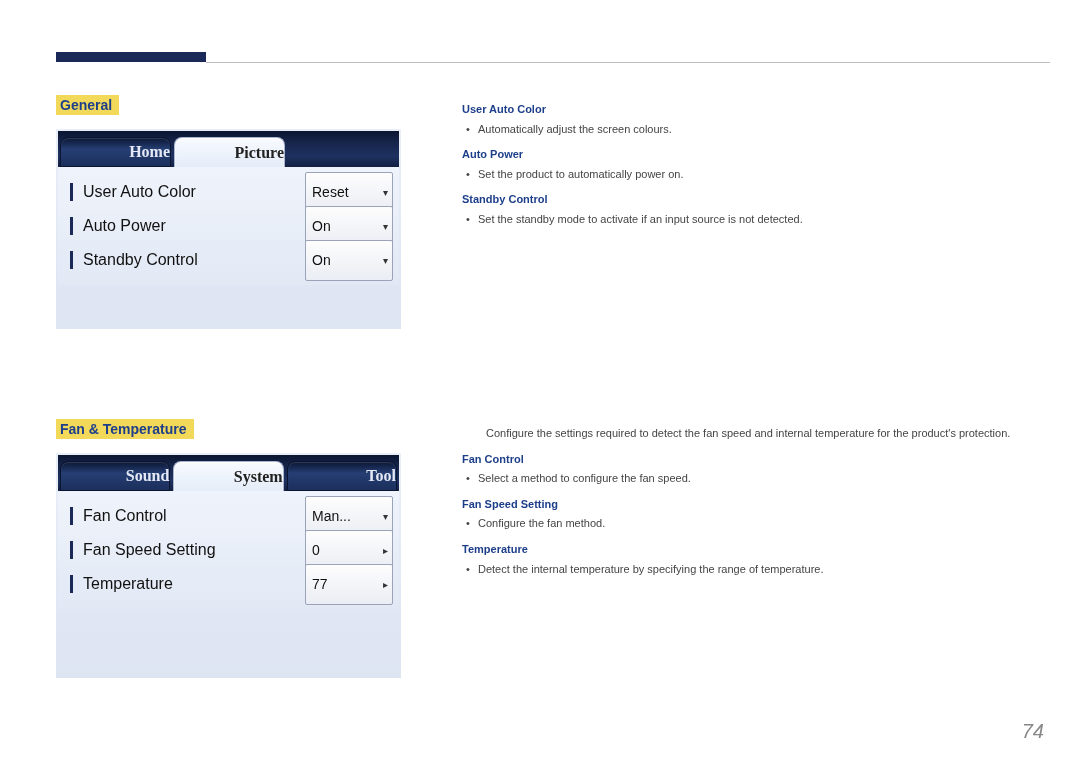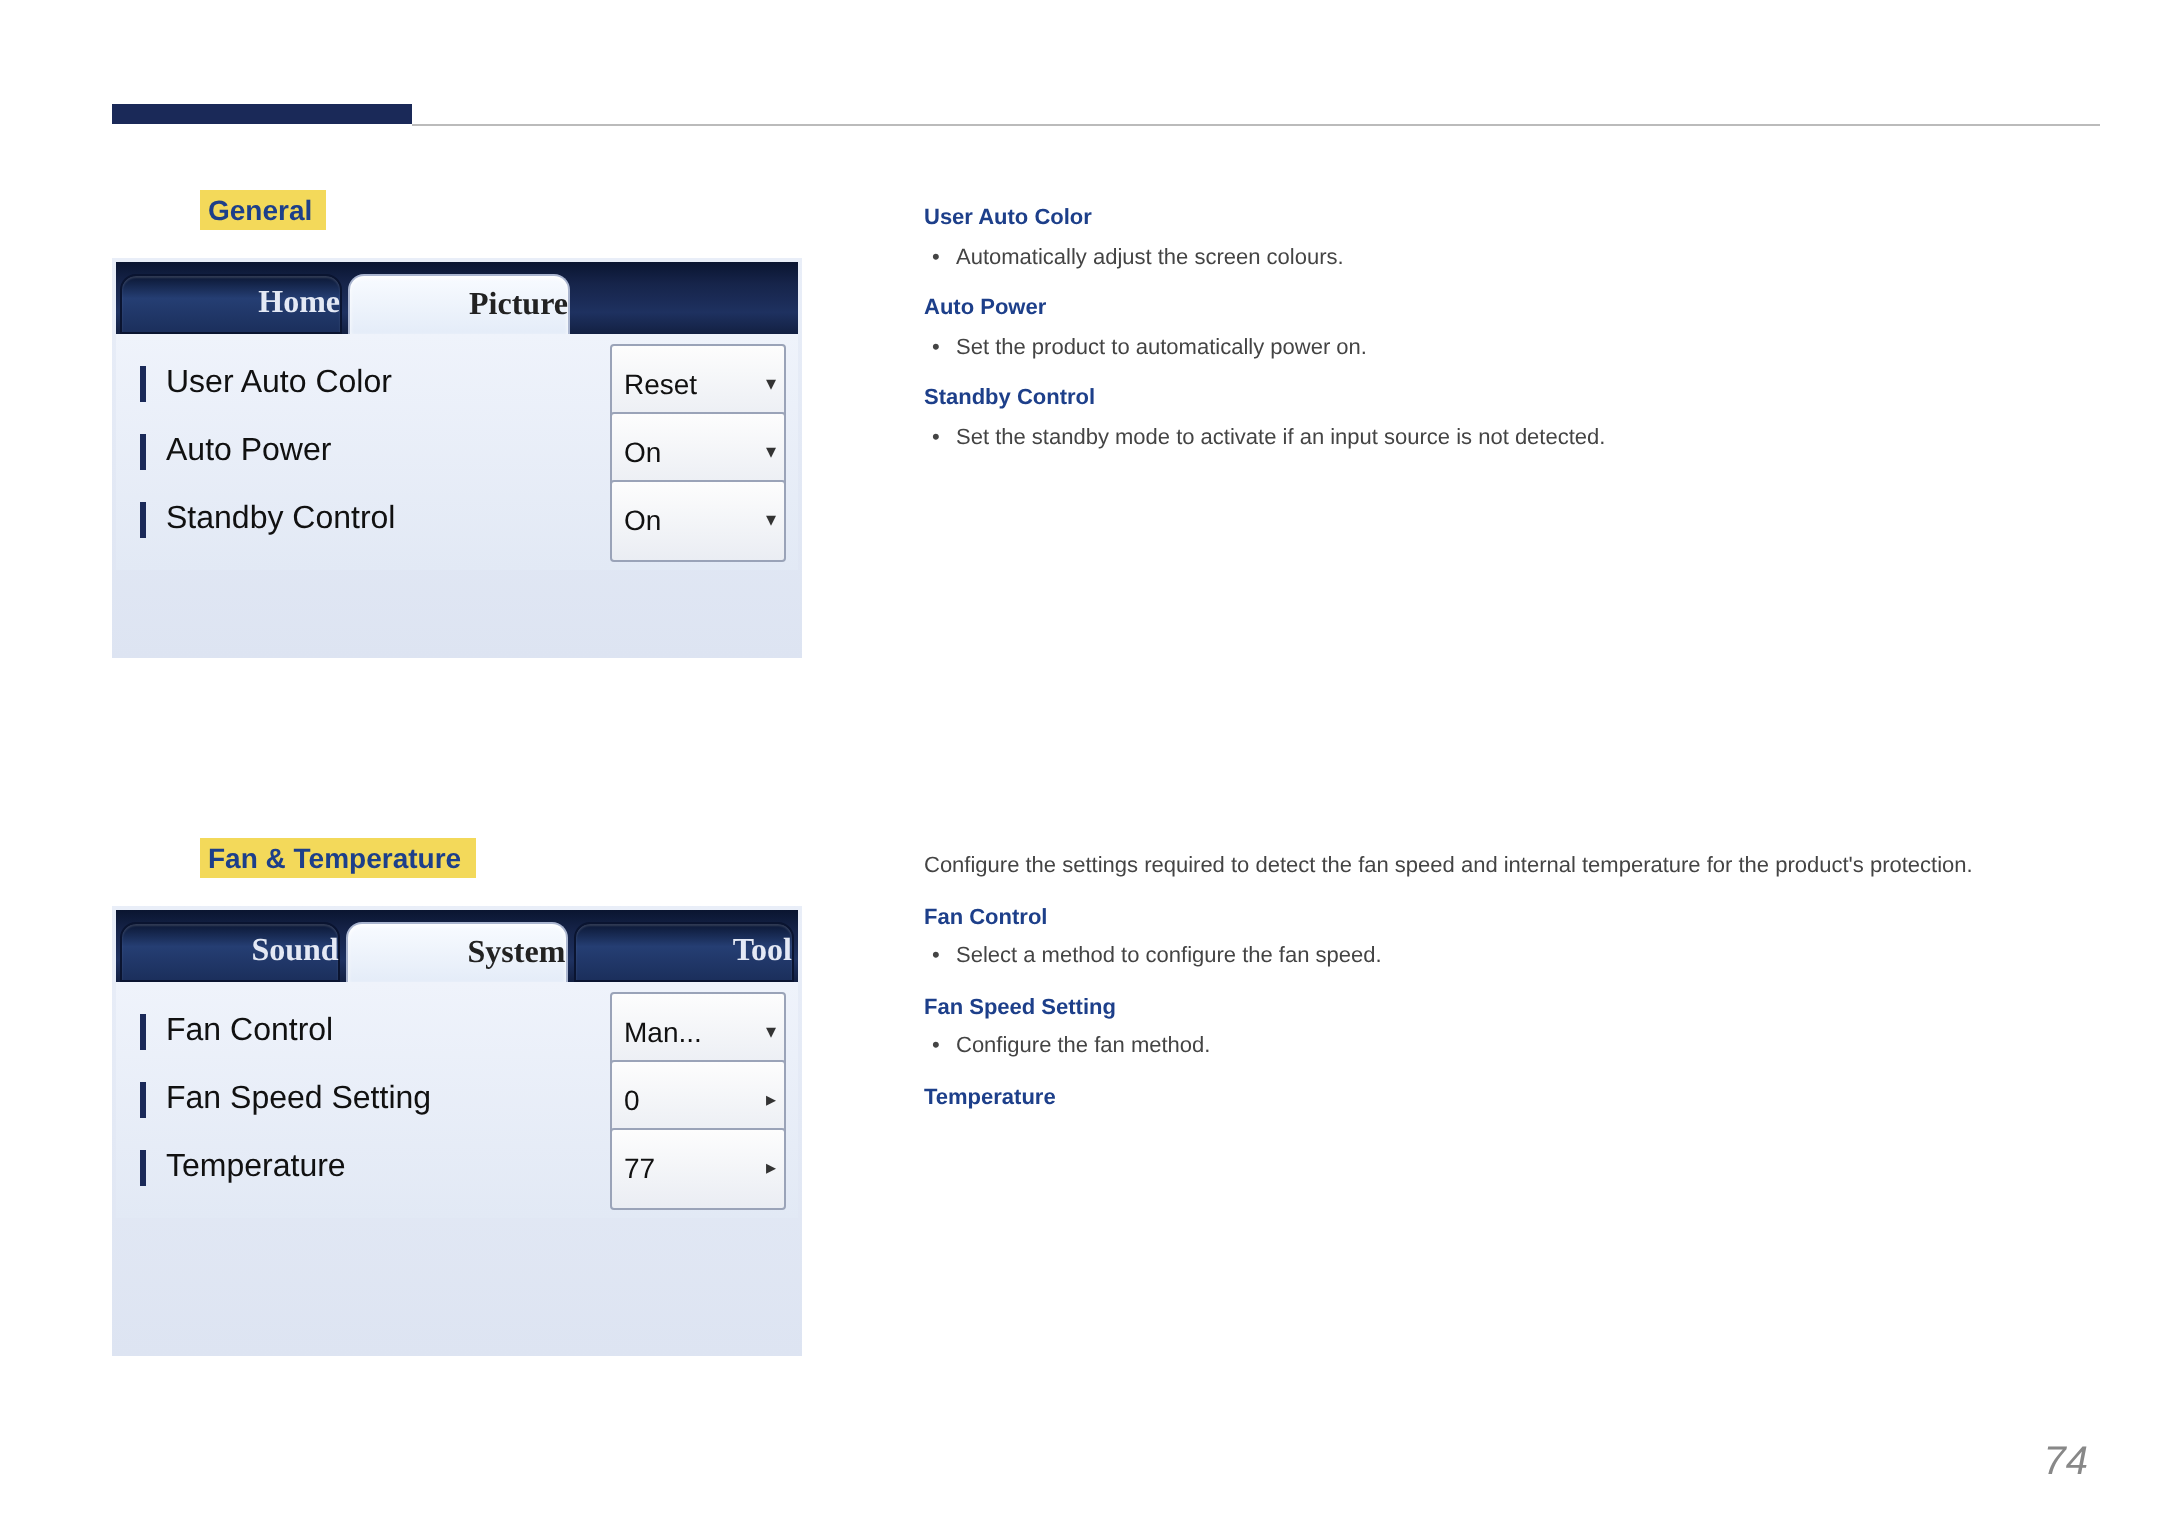--- a/index.html
+++ b/index.html
@@ -44,21 +44,20 @@
     row-gap: 0;
   }
   .section-title {
     display: inline-block;
     background: #f3d95a;
     color: #1d3f8a;
     font-weight: bold;
     font-size: 14px;
     padding: 2px 7px 2px 4px;
     margin-bottom: 14px;
-    margin-left: 44px;
   }
   .left-col { }
   .right-col { font-size: 11px; color: #444; line-height: 1.6; padding-top: 6px;}
   .desc-heading {
     color: #1d3f8a;
     font-weight: bold;
     font-size: 11px;
     margin-bottom: 2px;
   }
   .desc ul { list-style: none; padding-left: 16px; margin-bottom: 8px; }
@@ -278,27 +277,30 @@
           <div class="control">
             <span>77</span>
             <span class="arrow">▸</span>
           </div>
         </div>
       </div>
     </div>
   </div>
 
   <div class="right-col desc">
-    <div style="margin-bottom:8px;">Configure the settings required to detect the fan speed and internal temperature for the product's protection.</div>
+    <div style="margin-bottom:8px;margin-left:24px;">Configure the settings required to detect the fan speed and internal temperature for the product's protection.</div>
     <div class="desc-heading">Fan Control</div>
     <ul>
         <li>Select a method to configure the fan speed.</li>
       </ul>
     <div class="desc-heading">Fan Speed Setting</div>
     <ul>
         <li>Configure the fan method.</li>
       </ul>
     <div class="desc-heading">Temperature</div>
+    <ul>
+        <li>Detect the internal temperature by specifying the range of temperature.</li>
+      </ul>
   </div>
 
 </div>
 
 <div class="page-num">74</div>
 
 </body></html>

